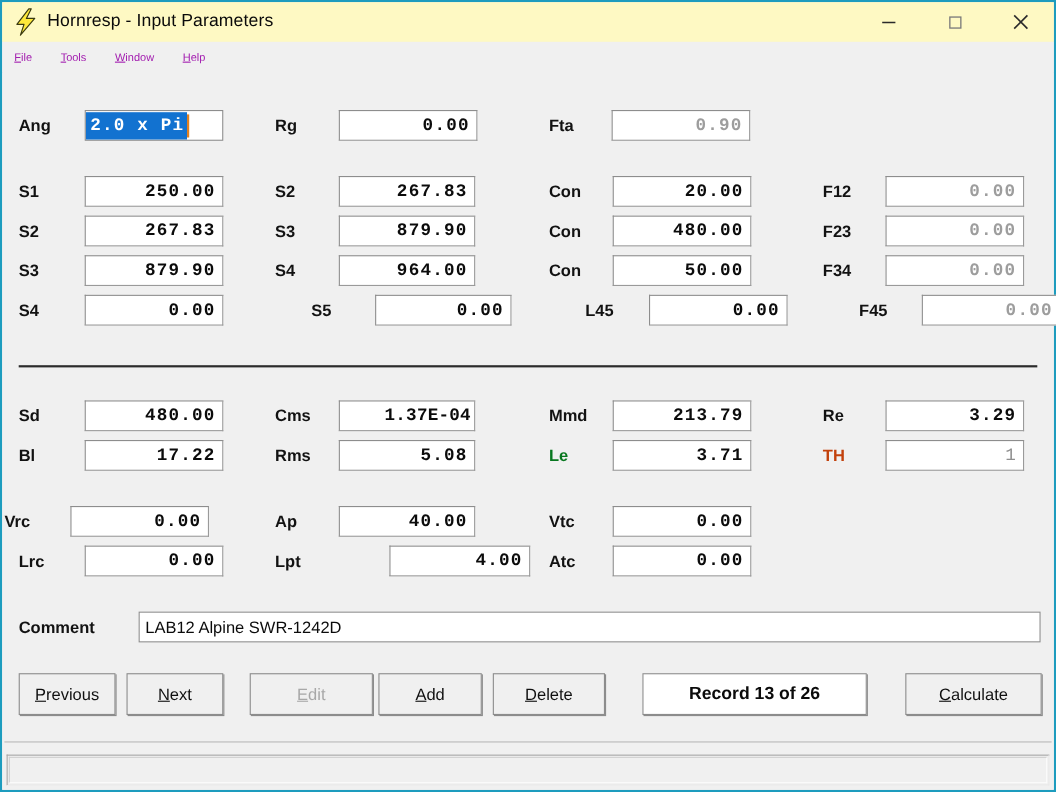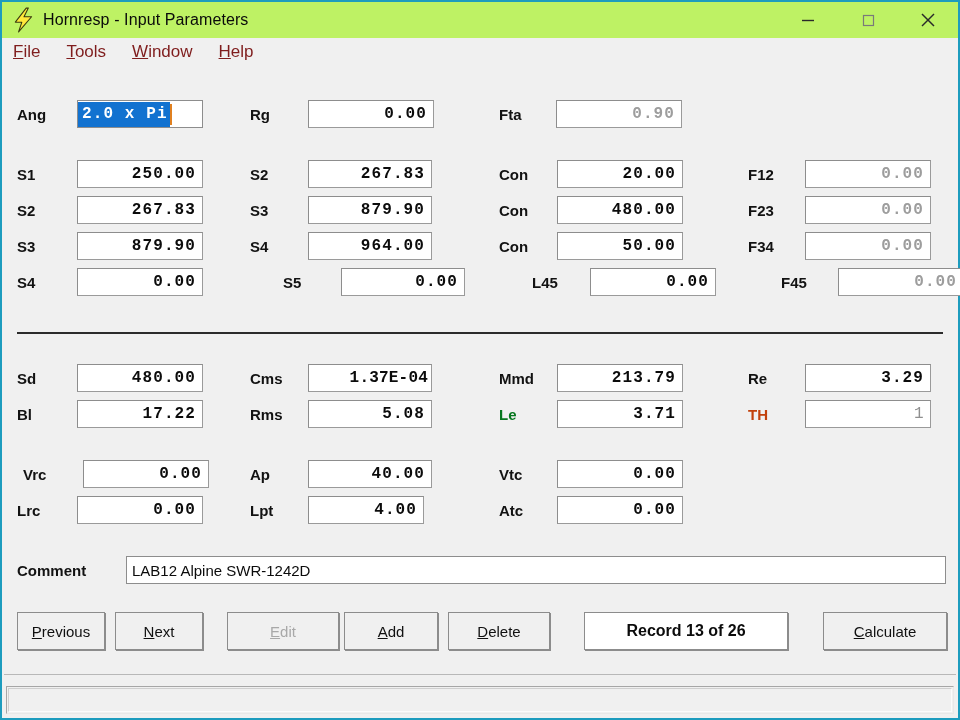--- a/index.html
+++ b/index.html
@@ -24,21 +24,21 @@
     box-sizing: border-box;
     border: 2px solid #1d9cbe;
     background: #f0f0f0;
     display: flex;
     flex-direction: column;
   }
 
   
   .titlebar {
     height: 36px;
-    background: #bef264;
+    background: #fef9c3;
     display: flex;
     align-items: center;
     flex: 0 0 auto;
     position: relative;
   }
   .app-icon {
     width: 26px;
     height: 26px;
     margin-left: 9px;
     margin-right: 6px;
@@ -71,22 +71,22 @@
   
   .menubar {
     height: 28px;
     flex: 0 0 auto;
     display: flex;
     align-items: center;
     padding-left: 11px;
     background: #f0f0f0;
   }
   .menu-item {
-    font-size: 17px;
-    color: #7f1d1d;
+    font-size: 10px;
+    color: #a21caf;
     margin-right: 26px;
     cursor: default;
     white-space: nowrap;
   }
   .menu-item u { text-decoration: underline; }
 
   
   .client {
     position: relative;
     flex: 1 1 auto;
@@ -440,41 +440,41 @@
         <div class="pfield" style="width:126px;">3.71</div>
       </div>
       <div class="cell">
         <span class="plabel lbl-red" style="width:57px;">TH</span>
         <div class="pfield greyval" style="width:126px;">1</div>
       </div>
     </div>
 
     <div class="prow" style="top:394px;">
       <div class="cell" style="width:248px;">
-        <span class="plabel" style="width:60px; margin-left:21px;">Vrc</span>
+        <span class="plabel" style="width:60px; margin-left:2px;">Vrc</span>
         <div class="pfield" style="width:126px;">0.00</div>
       </div>
       <div class="cell" style="width:249px;">
         <span class="plabel" style="width:58px;">Ap</span>
         <div class="pfield" style="width:124px;">40.00</div>
       </div>
       <div class="cell" style="width:249px;">
         <span class="plabel" style="width:58px;">Vtc</span>
         <div class="pfield" style="width:126px;">0.00</div>
       </div>
     </div>
 
     <div class="prow" style="top:430px;">
       <div class="cell" style="width:248px;">
         <span class="plabel" style="width:60px; margin-left:15px;">Lrc</span>
         <div class="pfield" style="width:126px;">0.00</div>
       </div>
       <div class="cell" style="width:249px;">
         <span class="plabel" style="width:58px;">Lpt</span>
-        <div class="pfield" style="width:116px;">4.00</div>
+        <div class="pfield" style="width:128px;margin-left:46px;">4.00</div>
       </div>
       <div class="cell" style="width:249px;">
         <span class="plabel" style="width:58px;">Atc</span>
         <div class="pfield" style="width:126px;">0.00</div>
       </div>
     </div>
 
     <div class="comment-row" style="top:490px; left:15px; width:930px;">
       <span class="comment-label" style="width:109px;">Comment</span>
       <div class="comment-field" style="width:820px;">LAB12 Alpine SWR-1242D</div>

